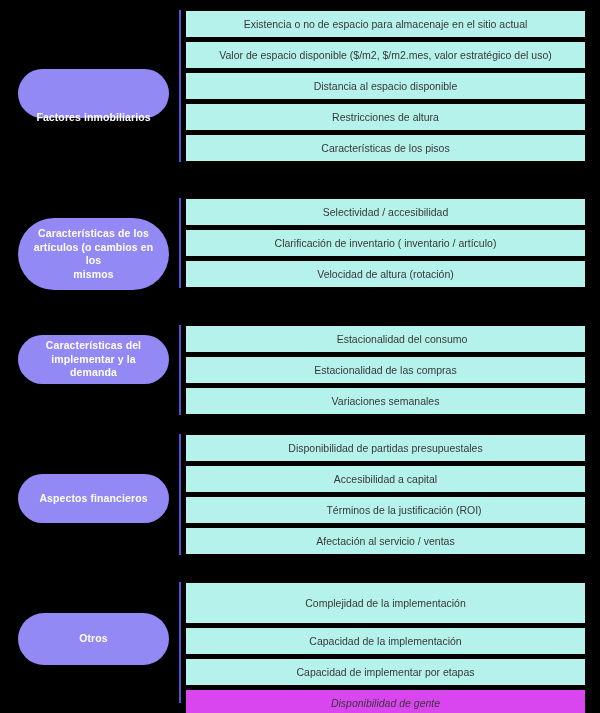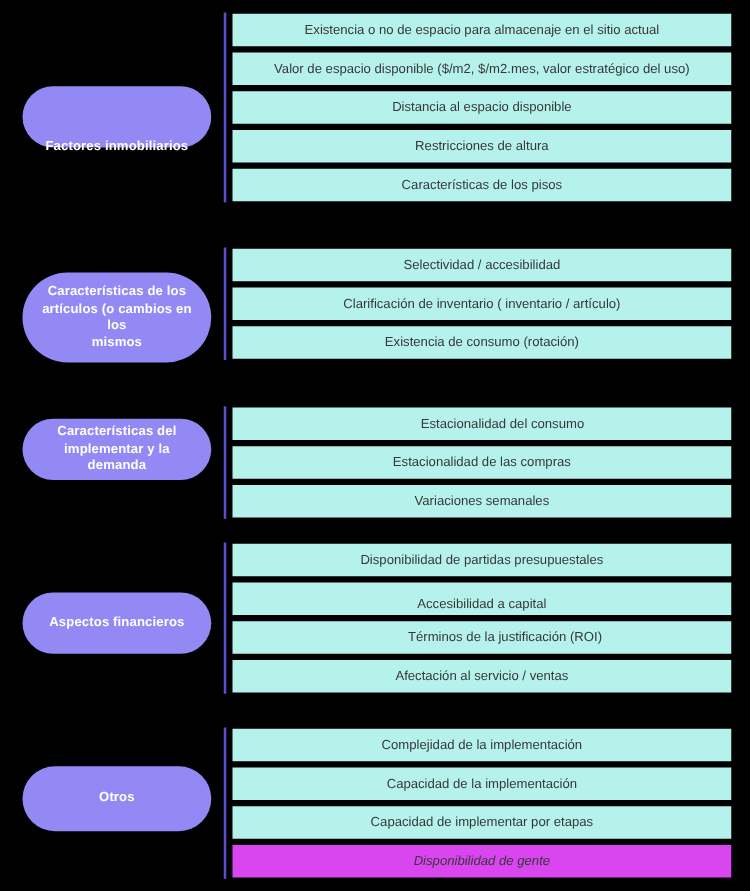--- a/index.html
+++ b/index.html
@@ -118,21 +118,21 @@
       </div>
       <div class="spine" style="top: -1px; height: 90px; background: rgb(91, 79, 207);"></div>
       <div class="bars" style="top: 0px;">
         <div class="bar" style="height: 26px; background: rgb(181, 242, 235);">
           <span class="bar-label" style="color: rgb(56, 56, 56);">Selectividad / accesibilidad</span>
         </div>
         <div class="bar" style="height: 26px; background: rgb(181, 242, 235);">
           <span class="bar-label" style="color: rgb(56, 56, 56);">Clarificación de inventario ( inventario / artículo)</span>
         </div>
         <div class="bar" style="height: 26px; background: rgb(181, 242, 235);">
-          <span class="bar-label" style="color: rgb(56, 56, 56);">Existencia de consumo (rotación)</span>
+          <span class="bar-label" style="color: rgb(56, 56, 56);">Velocidad de altura (rotación)</span>
         </div>
       </div>
     </div>
     <div class="group" style="top: 326px; height: 88px;">
       <div class="pill" style="top: 9px; height: 49px; background: rgb(146, 137, 245);">
         <span class="pill-label" style="color: rgb(255, 255, 255);">Características del
 implementar y la demanda</span>
       </div>
       <div class="spine" style="top: -1px; height: 90px; background: rgb(91, 79, 207);"></div>
       <div class="bars" style="top: 0px;">
@@ -149,38 +149,38 @@
     </div>
     <div class="group" style="top: 435px; height: 119px;">
       <div class="pill" style="top: 39px; height: 49px; background: rgb(146, 137, 245);">
         <span class="pill-label" style="color: rgb(255, 255, 255);">Aspectos financieros</span>
       </div>
       <div class="spine" style="top: -1px; height: 121px; background: rgb(91, 79, 207);"></div>
       <div class="bars" style="top: 0px;">
         <div class="bar" style="height: 26px; background: rgb(181, 242, 235);">
           <span class="bar-label" style="color: rgb(56, 56, 56);">Disponibilidad de partidas presupuestales</span>
         </div>
-        <div class="bar" style="height: 26px; background: rgb(181, 242, 235); align-items: flex-end;">
+        <div class="bar" style="height: 26px; background: rgb(181, 242, 235);">
           <span class="bar-label" style="color: rgb(56, 56, 56);">Accesibilidad a capital</span>
         </div>
         <div class="bar" style="height: 26px; background: rgb(181, 242, 235); padding-left: 45px;">
           <span class="bar-label" style="color: rgb(56, 56, 56);">Términos de la justificación (ROI)</span>
         </div>
         <div class="bar" style="height: 26px; background: rgb(181, 242, 235);">
           <span class="bar-label" style="color: rgb(56, 56, 56);">Afectación al servicio / ventas</span>
         </div>
       </div>
     </div>
     <div class="group" style="top: 583px; height: 119px;">
       <div class="pill" style="top: 30px; height: 52px; background: rgb(146, 137, 245);">
         <span class="pill-label" style="color: rgb(255, 255, 255);">Otros</span>
       </div>
       <div class="spine" style="top: -1px; height: 121px; background: rgb(91, 79, 207);"></div>
       <div class="bars" style="top: 0px;">
-        <div class="bar" style="height: 26px; background: rgb(181, 242, 235);">
+        <div class="bar" style="height: 40px; background: rgb(181, 242, 235);">
           <span class="bar-label" style="color: rgb(56, 56, 56);">Complejidad de la implementación</span>
         </div>
         <div class="bar" style="height: 26px; background: rgb(181, 242, 235);">
           <span class="bar-label" style="color: rgb(56, 56, 56);">Capacidad de la implementación</span>
         </div>
         <div class="bar" style="height: 26px; background: rgb(181, 242, 235);">
           <span class="bar-label" style="color: rgb(56, 56, 56);">Capacidad de implementar por etapas</span>
         </div>
         <div class="bar" style="height: 26px; background: #d946ef; font-style: italic;">
           <span class="bar-label" style="color: rgb(56, 56, 56);">Disponibilidad de gente</span>

